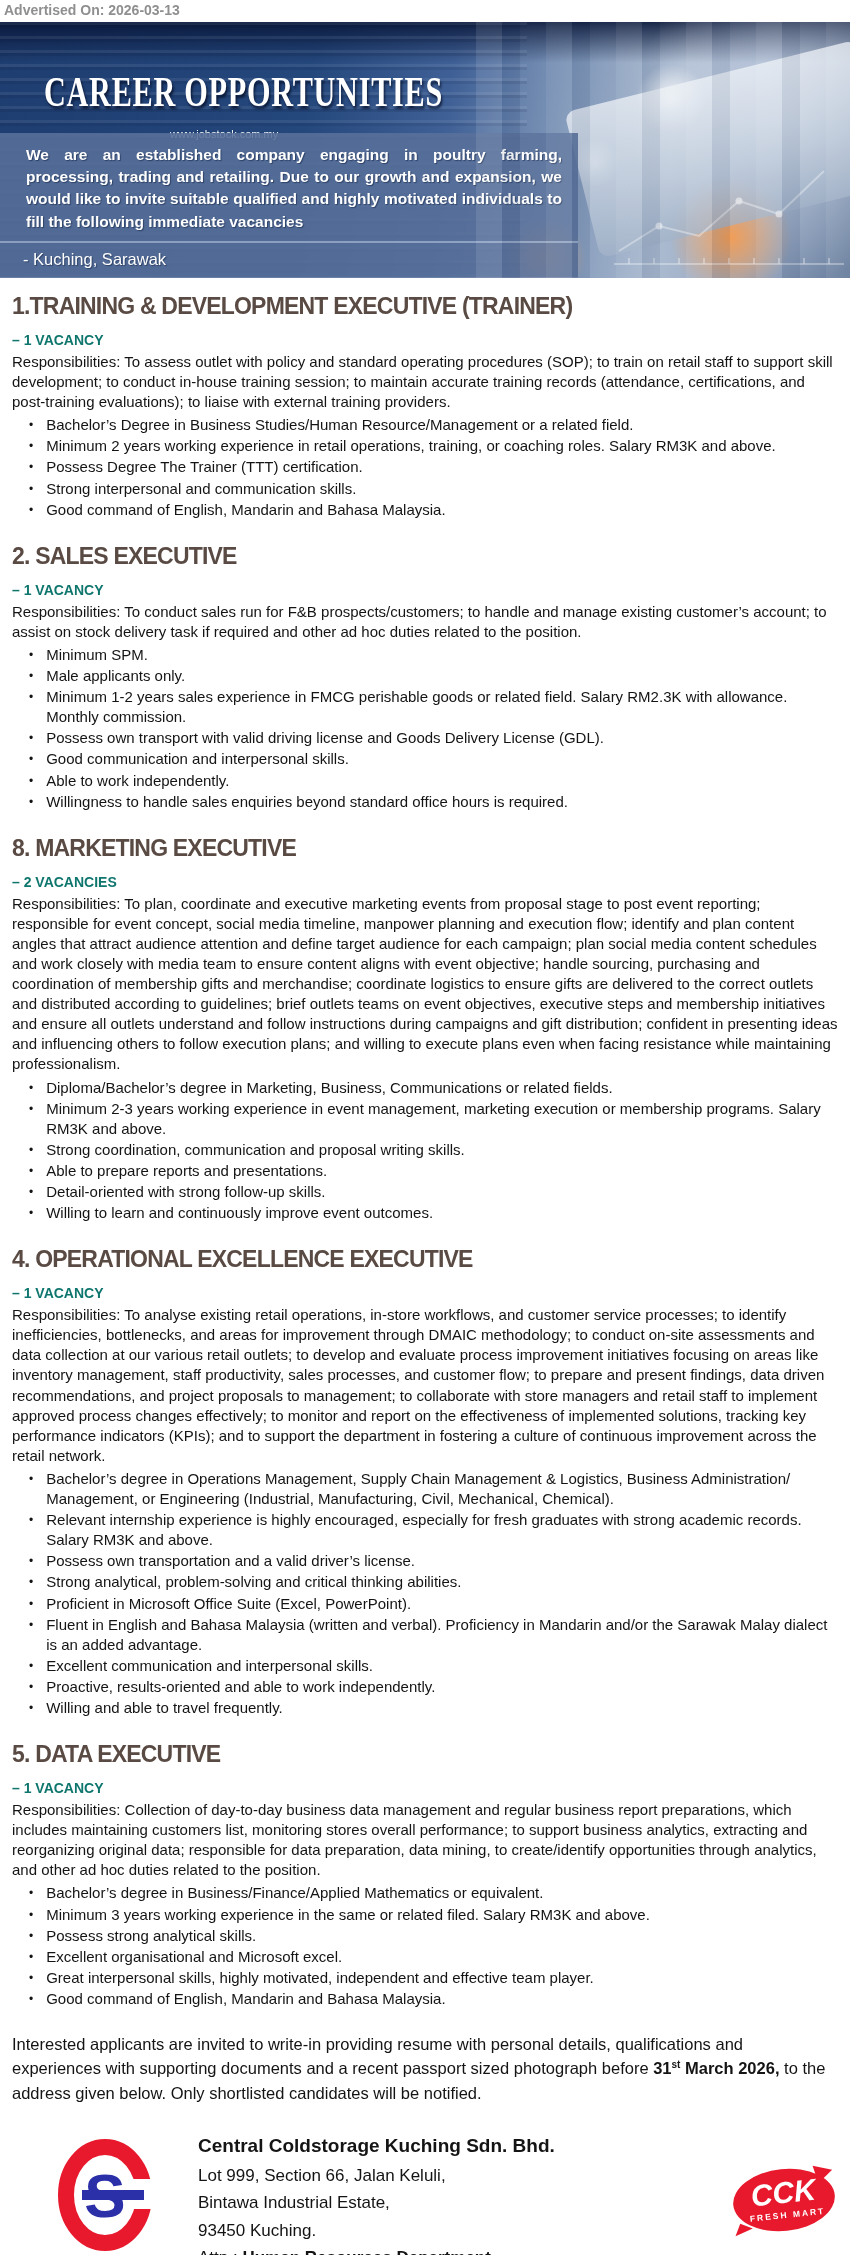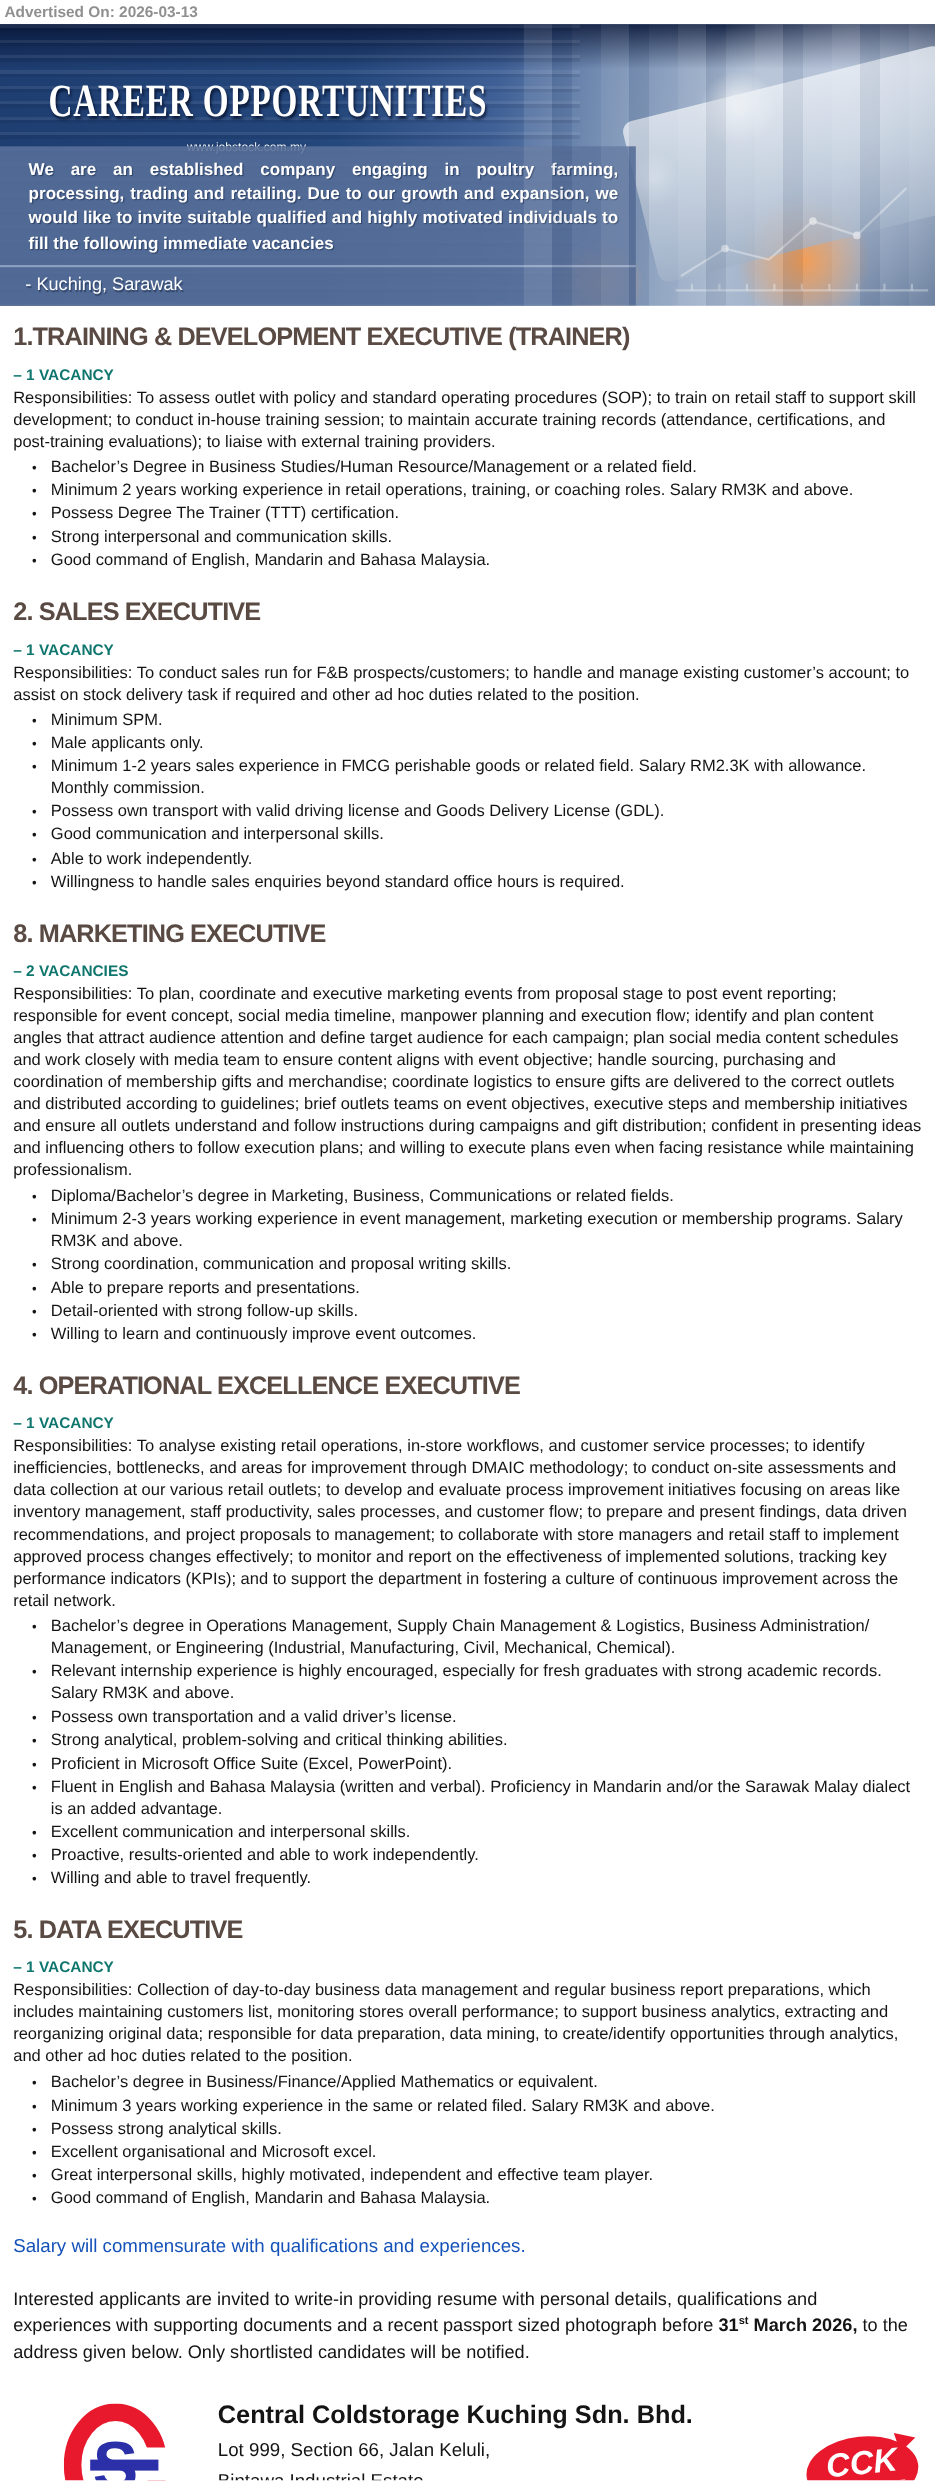--- a/index.html
+++ b/index.html
@@ -72,21 +72,21 @@
   .bullet-text{flex:1;}
   
   .salary-note{color:#1451b8;font-size:17px;margin:14px 0 26px 0;}
   .closing{font-size:16.5px;line-height:1.47;margin:0 2px 0 0;}
   .closing b{font-weight:bold;}
   .closing sup{font-size:10px;}
   
   .footer{display:flex;align-items:flex-start;margin:26px 0 0 46px;}
   .cs-logo{flex:0 0 auto;margin-top:8px;}
   .addr-block{margin-left:40px;font-size:17px;line-height:1.62;}
-  .company-name{font-weight:bold;font-size:23px;}
+  .company-name{font-weight:bold;font-size:19px;}
   .attn-line .bold{font-weight:bold;}
   .email-line,.portal-line{margin-top:4px;}
   .email-line .label,.portal-line .label{font-weight:bold;font-size:16.5px;color:#111;font-family:Liberation Mono, monospace;}
   .red-link{color:#b91c1c;font-size:20px;text-decoration:none;margin-top:12px;}
   .cck-logo{margin-left:52px;margin-top:30px;flex:0 0 auto;}
 </style>
 </head>
 <body>
 
 <div class="page">
@@ -285,21 +285,20 @@
             <span class="bullet-glyph">•</span>
             <span class="bullet-text">Great interpersonal skills, highly motivated, independent and effective team player.</span>
           </div>
           <div class="bullet-row">
             <span class="bullet-glyph">•</span>
             <span class="bullet-text">Good command of English, Mandarin and Bahasa Malaysia.</span>
           </div>
         </section>
       </div>
 
-    <div class="salary-note">Salary will commensurate with qualifications and experiences.</div>
 
     <p class="closing"><span>Interested applicants are invited to write-in providing resume with personal details, qualifications and experiences with supporting documents and a recent passport sized photograph before </span><b><span>31</span><sup>st</sup><span> March 2026,</span></b><span>  to the address given below. Only shortlisted candidates will be notified.</span></p>
 
     <div class="footer">
       <svg class="cs-logo" width="100" height="112" viewBox="0 0 100 112">
         <ellipse cx="47" cy="56" rx="39" ry="48" fill="none" stroke="#e8182d" stroke-width="16"></ellipse>
         <rect x="72" y="40" width="28" height="30" fill="#ffffff"></rect>
         <text x="47" y="78" font-family="Liberation Sans, sans-serif" font-size="62" font-weight="bold" fill="#2b2fa8" text-anchor="middle">S</text>
         <rect x="24" y="51" width="62" height="10" fill="#2b2fa8"></rect>
       </svg>

